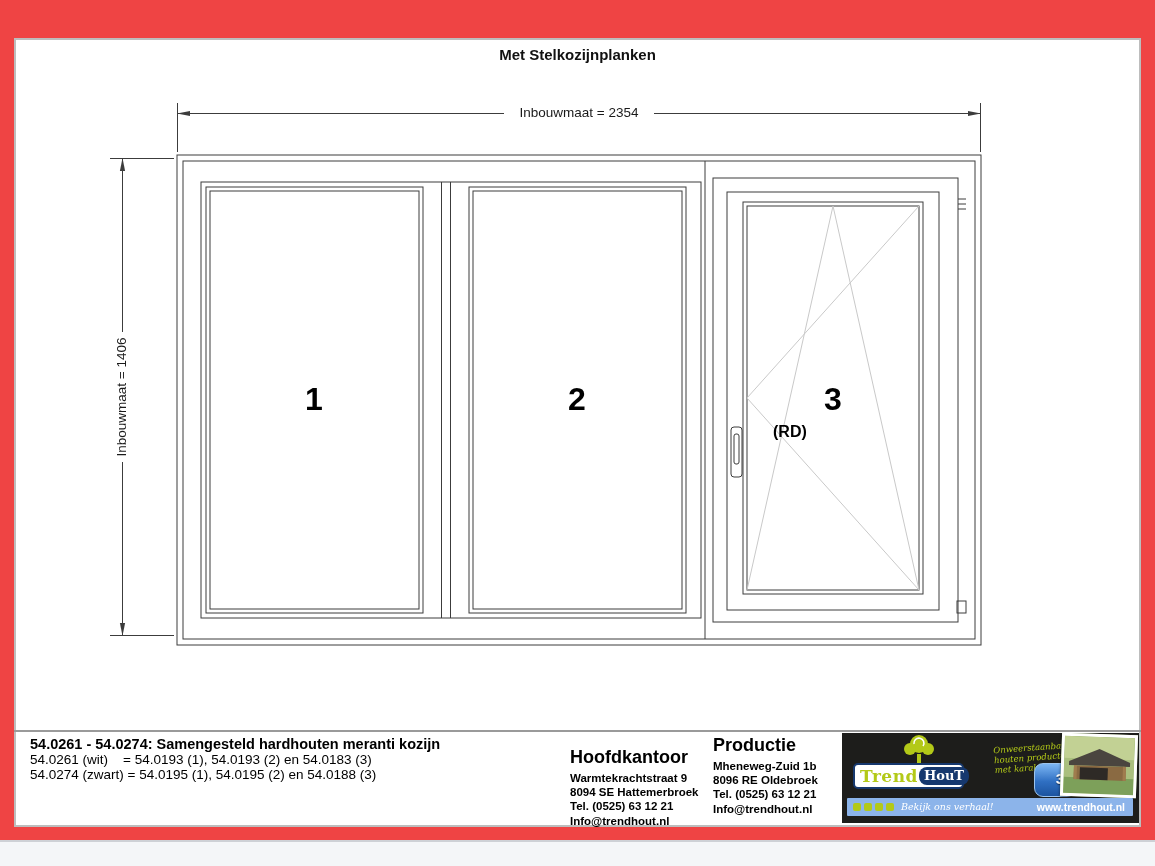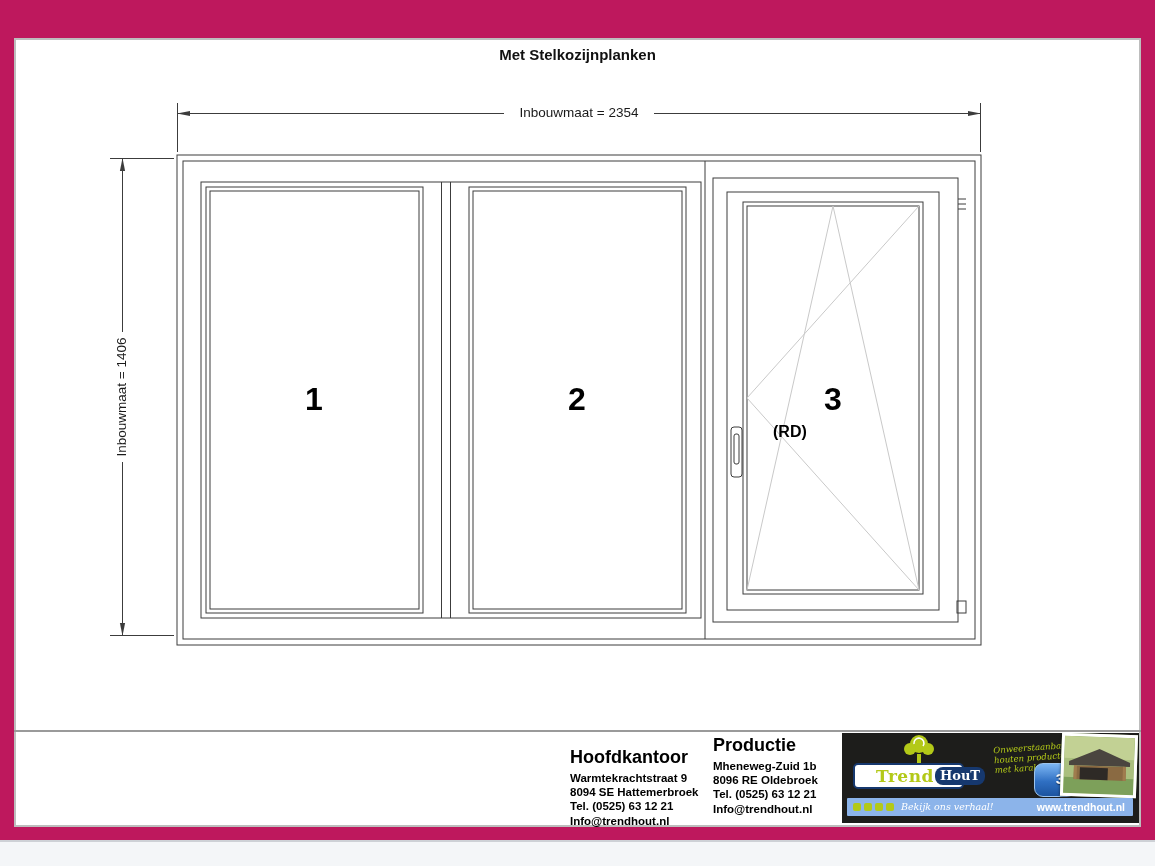--- a/index.html
+++ b/index.html
@@ -1,18 +1,18 @@
 <!DOCTYPE html>
 <html><head>
 <meta charset="utf-8">
 <style>
   * { margin:0; padding:0; box-sizing:border-box; }
   html,body { background:#ffffff; }
   body { font-family:"Liberation Sans", sans-serif; }
-  #stage { position:relative; width:1155px; height:866px; background:#be185d; overflow:hidden; }
+  #stage { position:relative; width:1155px; height:866px; background:#ef4444; overflow:hidden; }
 
   
   .page-border { position:absolute; left:14px; top:38px; width:1127px; height:789px;
                  border:2px solid #bdbdbd; background:#fff; }
   .page-bottom-edge { position:absolute; left:0; top:840px; width:1155px; height:26px;
                       border-top:2px solid #ced1d6; background:#f4f6f8; }
 
   .drawing-title { position:absolute; left:14px; top:46px; width:1127px; text-align:center;
                    font-size:15px; font-weight:bold; color:#111; }
 
@@ -40,21 +40,21 @@
   .office-col .col-heading { font-size:18px; font-weight:bold; margin-bottom:3px; }
   .office-col .col-line { font-size:11.5px; font-weight:bold; line-height:14.2px; }
   #col-hoofdkantoor { left:570px;margin-top:12px; }
   #col-productie { left:713px; }
 
   
   .brand-block { position:absolute; left:842px; top:733px; width:297px; height:90px;
                  background:#1d1d1b; overflow:hidden; }
   .brand-logo-box { position:absolute; left:11px; top:30px; width:111px; height:26px;
                     background:#fff; border:2px solid #16386e; border-radius:5px;
-                    display:flex; align-items:center; padding-left:21px; }
+                    display:flex; align-items:center; padding-left:5px; }
   .brand-name-1 { font-family:"DejaVu Serif", serif; font-weight:bold; font-size:17px;
                   color:#b3c918; letter-spacing:0.5px; }
   .brand-name-2 { font-family:"DejaVu Serif", serif; font-weight:bold; font-size:13px;
                   color:#fff; background:#16386e; border-radius:8px; padding:1px 5px 2px 5px;
                   margin-left:1px; }
   .brand-tree { position:absolute; left:58px; top:0px; }
   .brand-tagline { position:absolute; left:152px; top:9px; width:90px; color:#b3c918;
                    font-family:"DejaVu Serif", serif; font-style:italic; font-size:8.5px;
                    line-height:10px; transform:rotate(-4deg); }
   .badge-3d { position:absolute; left:192px; top:30px; width:42px; height:34px;
@@ -154,20 +154,25 @@
   <div class="dim-label" style="left:504px; top:104px; width:150px;">Inbouwmaat = 2354</div>
   <div class="dim-label vert" style="left:57px; top:388px; width:130px;">Inbouwmaat = 1406</div>
 
   <div class="panel-num" style="left:254px; top:381px;">1</div>
   <div class="panel-num" style="left:517px; top:381px;">2</div>
   <div class="panel-num" style="left:773px; top:381px;">3</div>
   <div class="panel-sub" style="left:773px; top:423px;">(RD)</div>
 
   <div class="footer-divider"></div>
 
+  <div class="product-block">
+    <div class="product-title">54.0261 - 54.0274: Samengesteld hardhouten meranti kozijn</div>
+    <div class="product-line">54.0261 (wit)    = 54.0193 (1), 54.0193 (2) en 54.0183 (3)</div>
+    <div class="product-line">54.0274 (zwart) = 54.0195 (1), 54.0195 (2) en 54.0188 (3)</div>
+  </div>
 
   <div class="office-col" id="col-hoofdkantoor">
     <div class="col-heading">Hoofdkantoor</div>
     <div class="col-line">Warmtekrachtstraat 9</div>
     <div class="col-line">8094 SE Hattemerbroek</div>
     <div class="col-line">Tel. (0525) 63 12 21</div>
     <div class="col-line">Info@trendhout.nl</div>
   </div>
 
   <div class="office-col" id="col-productie">

